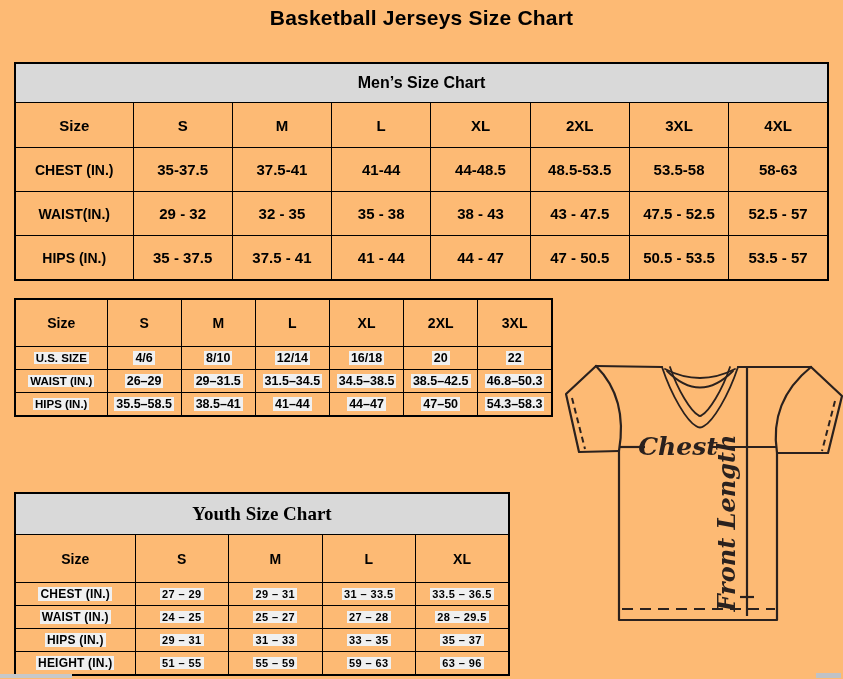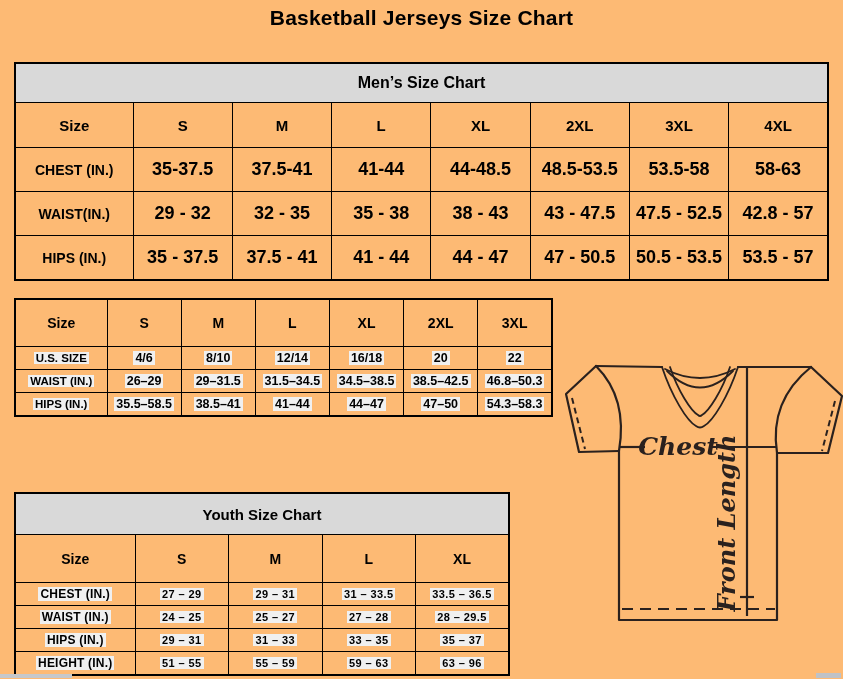--- a/index.html
+++ b/index.html
@@ -21,33 +21,33 @@
     border:1px solid #000;text-align:center;vertical-align:middle;
     font-weight:bold;padding:0;overflow:hidden;white-space:nowrap;
   }
   .size-table tr.title-row th{
     background:#d9d9d9;border:1px solid #000;
   }
   
   #mens{left:14px;top:62px;width:815px;}
   #mens tr.title-row th{height:38px;font-size:16px;}
   #mens tr.col-row th{height:44px;font-size:15px;}
-  #mens tr.data-row th,#mens tr.data-row td{height:43px;font-size:18px;}
+  #mens tr.data-row th,#mens tr.data-row td{height:43px;font-size:15px;}
   #mens tr.data-row th{font-size:14px;}
   #mens col.c0{width:118px;}
   
   #womens{left:14px;top:298px;width:539px;}
   #womens tr.title-row th{height:40px;font-size:15px;}
   #womens tr.col-row th{height:46px;font-size:14px;}
   #womens tr.data-row th,#womens tr.data-row td{height:22px;font-size:12.5px;}
   #womens tr.data-row th{font-size:11.5px;}
   #womens col.c0{width:92px;}
   
   #youth{left:14px;top:492px;width:496px;}
-  #youth tr.title-row th{height:40px;font-size:15px;}
+  #youth tr.title-row th{height:40px;font-size:19px;font-family:Liberation Serif, serif;}
   #youth tr.col-row th{height:47px;font-size:14px;}
   #youth tr.data-row th,#youth tr.data-row td{height:22px;font-size:11px;letter-spacing:.4px;}
   #youth tr.data-row th{font-size:12px;letter-spacing:.2px;}
   #youth col.c0{width:120px;}
   
   .hl tr.data-row .mk{background:#f0f0f0;padding:0 2px;}
   
   #jersey{position:absolute;left:565px;top:363px;width:278px;height:262px;}
   #jersey text{
     font-family:"DejaVu Serif",serif;font-style:italic;font-weight:bold;fill:#2a211e;
@@ -101,21 +101,21 @@
             <td><span class="mk">58-63</span></td>
           </tr>
           <tr class="data-row">
             <th><span class="mk">WAIST(IN.)</span></th>
             <td><span class="mk">29 - 32</span></td>
             <td><span class="mk">32 - 35</span></td>
             <td><span class="mk">35 - 38</span></td>
             <td><span class="mk">38 - 43</span></td>
             <td><span class="mk">43 - 47.5</span></td>
             <td><span class="mk">47.5 - 52.5</span></td>
-            <td><span class="mk">42.8 - 57</span></td>
+            <td><span class="mk">52.5 - 57</span></td>
           </tr>
           <tr class="data-row">
             <th><span class="mk">HIPS (IN.)</span></th>
             <td><span class="mk">35 - 37.5</span></td>
             <td><span class="mk">37.5 - 41</span></td>
             <td><span class="mk">41 - 44</span></td>
             <td><span class="mk">44 - 47</span></td>
             <td><span class="mk">47 - 50.5</span></td>
             <td><span class="mk">50.5 - 53.5</span></td>
             <td><span class="mk">53.5 - 57</span></td>

